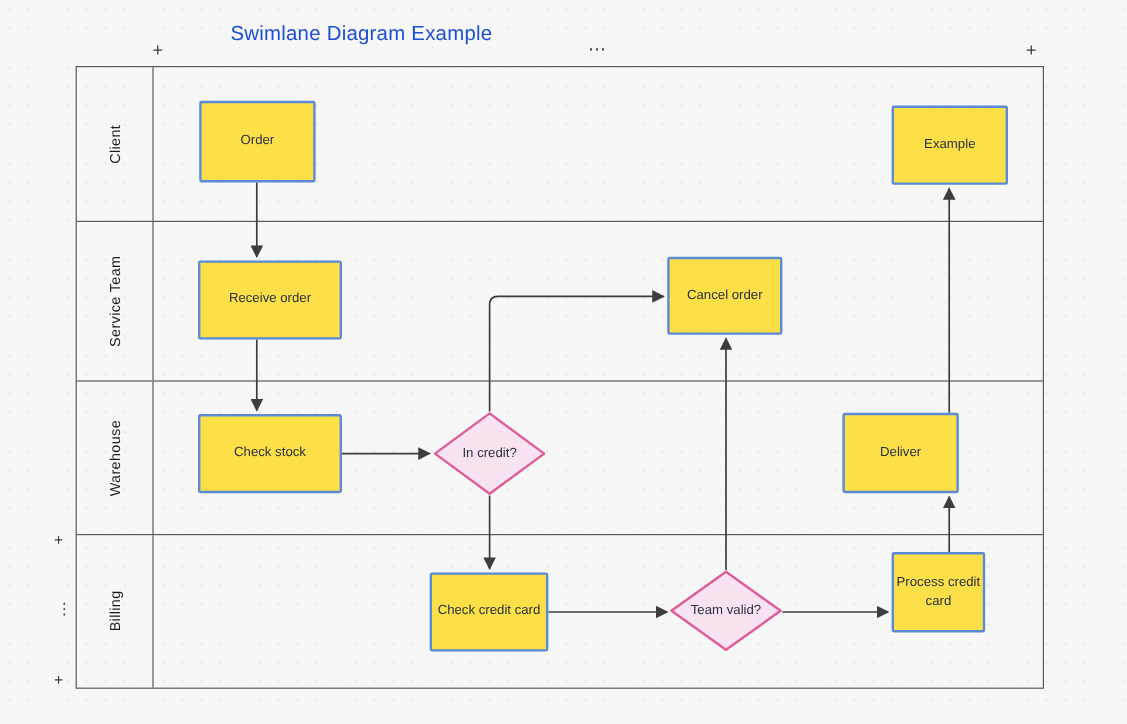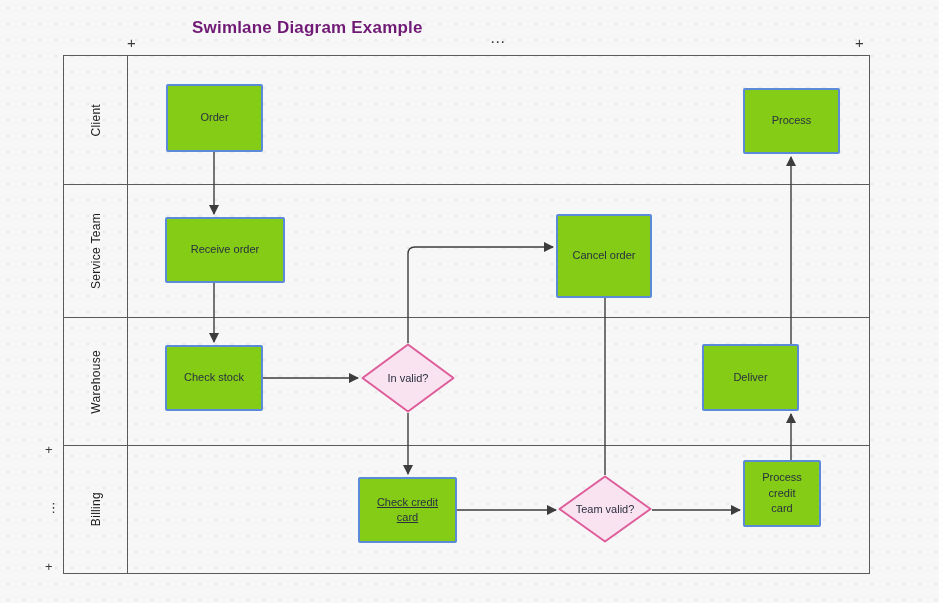--- a/index.html
+++ b/index.html
@@ -8,21 +8,21 @@
     position:relative;
     font-family:"Liberation Sans","DejaVu Sans",sans-serif;
     background-color:#f7f7f8;
     background-image:radial-gradient(rgba(0,0,0,0.07) 1px, transparent 1.2px);
     background-size:16px 16px;
     overflow:hidden;
     color:#222;
   }
   .page-title {
     position:absolute; left:192px; top:18px;
-    font-size:17px; font-weight:700; letter-spacing:0.2px; color:#701a75;
+    font-size:17px; font-weight:400; letter-spacing:0.2px; color:#1d4ed8;
   }
   .ctl {
     position:absolute; color:#3a3a3a; font-size:15px; line-height:1;
     user-select:none; cursor:pointer;
   }
   .ctl.small { font-size:13px; }
   
   .frame {
     position:absolute; left:63px; top:55px; width:807px; height:519px;
     border:1px solid #5a5a5a; display:flex; flex-direction:column;
@@ -35,22 +35,22 @@
   }
   .lane-label {
     writing-mode:vertical-rl; transform:rotate(180deg);
     font-size:12px; color:#1c1c1c; letter-spacing:0.3px;
   }
   .lane-body { flex:1; }
   
   .node {
     position:absolute; display:flex; align-items:center; justify-content:center;
     text-align:center; font-size:11px; color:#2a3040; line-height:1.4;
-    background:#84cc16; border:2px solid #5b8ad8; border-radius:2px;
-    padding:12px; cursor:pointer;
+    background:#fde047; border:2px solid #5b8ad8; border-radius:2px;
+    padding:0; cursor:pointer;
   }
   .diamond { position:absolute; cursor:pointer; }
   .diamond svg { position:absolute; left:0; top:0; }
   .diamond .dlabel {
     position:absolute; inset:0; display:flex; align-items:center; justify-content:center;
     font-size:11px; color:#2a3040;
   }
   .edges { position:absolute; left:0; top:0; pointer-events:none; }
 </style>
 </head>
@@ -105,32 +105,32 @@
     <path d="M408,413 L408,474" marker-end="url(#arrow)"></path>
     <path d="M457,510 L556,510" marker-end="url(#arrow)"></path>
     <path d="M652,510 L740,510" marker-end="url(#arrow)"></path>
     <path d="M605,475 L605,282" marker-end="url(#arrow)"></path>
     <path d="M791,476 L791,414" marker-end="url(#arrow)"></path>
     <path d="M791,344 L791,157" marker-end="url(#arrow)"></path>
   </g>
 </svg>
 
 <div class="node" style="left:166px; top:84px;  width:97px; height:68px;">Order</div>
-<div class="node" style="left:743px; top:88px;  width:97px; height:66px;">Process</div>
+<div class="node" style="left:743px; top:88px;  width:97px; height:66px;">Example</div>
 <div class="node" style="left:165px; top:217px; width:120px; height:66px;">Receive order</div>
-<div class="node" style="left:556px; top:214px; width:96px; height:84px;">Cancel order</div>
-<div class="node" style="left:165px; top:345px; width:98px; height:66px;">Check stock</div>
+<div class="node" style="left:556px; top:214px; width:96px; height:65px;">Cancel order</div>
+<div class="node" style="left:165px; top:345px; width:120px; height:66px;">Check stock</div>
 <div class="node" style="left:702px; top:344px; width:97px; height:67px;">Deliver</div>
-<div class="node" style="left:358px; top:477px; width:99px; height:66px;text-decoration:underline;">Check credit card</div>
+<div class="node" style="left:358px; top:477px; width:99px; height:66px;">Check credit card</div>
 <div class="node" style="left:743px; top:460px; width:78px; height:67px;">Process credit card</div>
 
 <div class="diamond" style="left:361px; top:343px; width:94px; height:70px;">
   <svg width="94" height="70">
     <polygon points="47,1.5 92.5,35 47,68.5 1.5,35" fill="#fae3f0" stroke="#dd5c99" stroke-width="2" stroke-linejoin="round"></polygon>
   </svg>
-  <span class="dlabel">In valid?</span>
+  <span class="dlabel">In credit?</span>
 </div>
 <div class="diamond" style="left:558px; top:475px; width:94px; height:68px;">
   <svg width="94" height="68">
     <polygon points="47,1.5 92.5,34 47,66.5 1.5,34" fill="#fae3f0" stroke="#dd5c99" stroke-width="2" stroke-linejoin="round"></polygon>
   </svg>
   <span class="dlabel">Team valid?</span>
 </div>
 
 </body></html>

